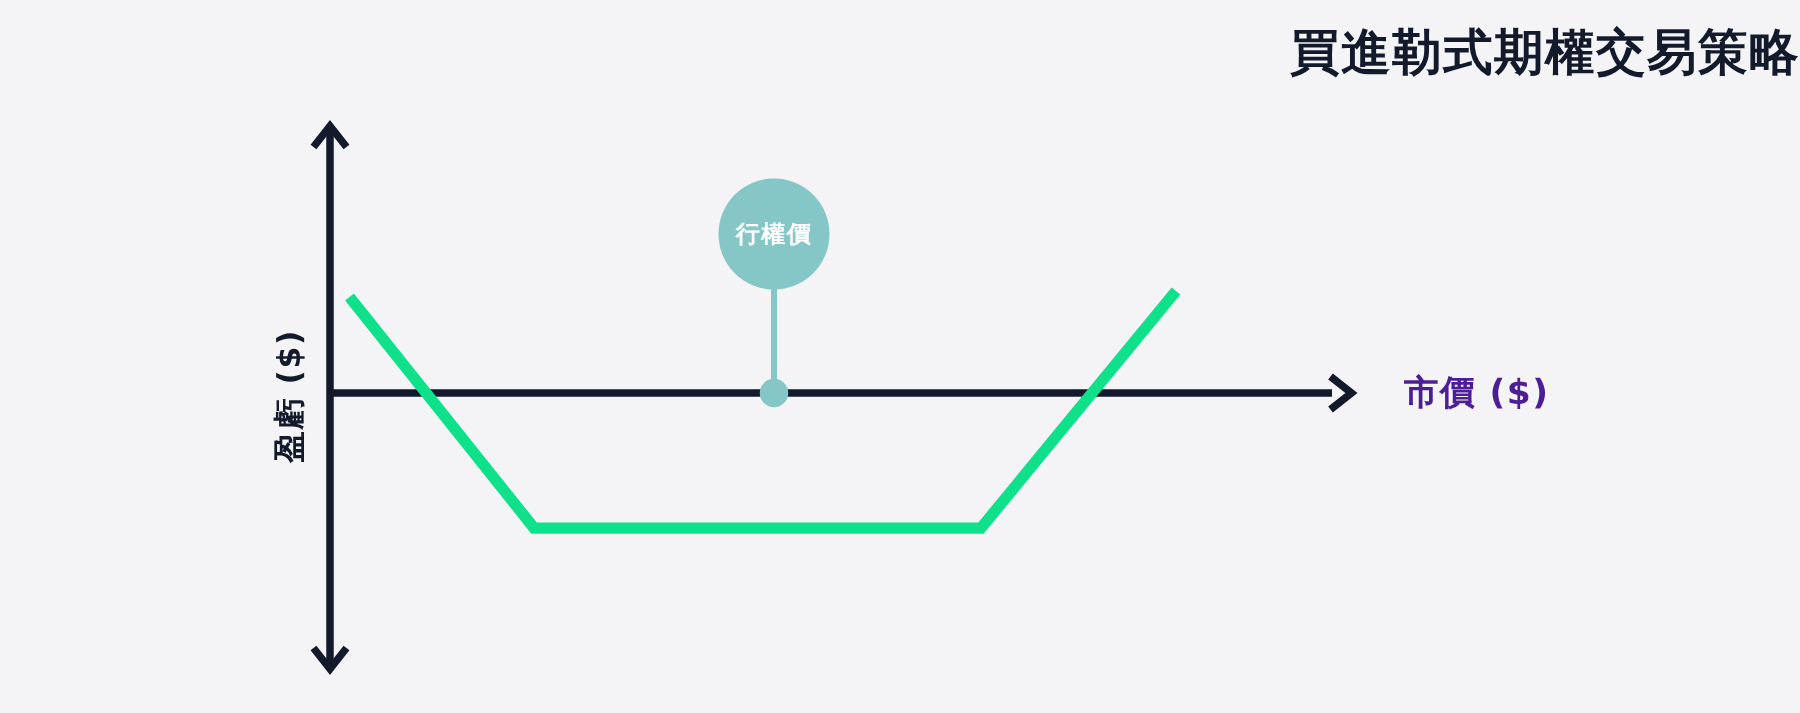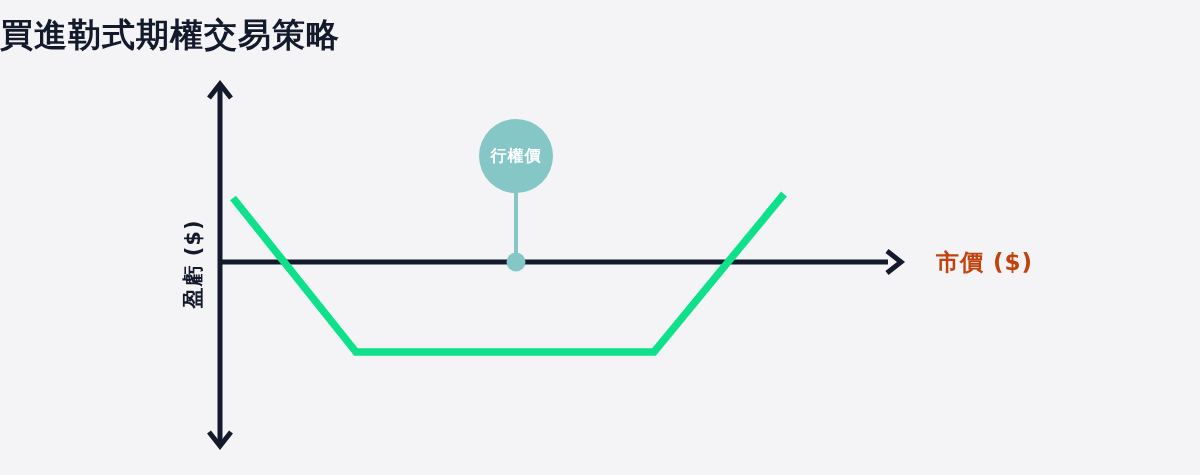--- a/index.html
+++ b/index.html
@@ -13,21 +13,21 @@
     position: relative;
     width: 1200px;
     height: 475px;
     background: #f4f4f6;
   }
   .chart-title {
     position: absolute;
     top: 13px;
     left: 0;
     width: 100%;
-    text-align: left;
+    text-align: right;
     font-size: 33px;
     font-weight: 700;
     color: #131a2b;
     letter-spacing: 1px;
   }
   #diagram-svg {
     position: absolute;
     top: 0;
     left: 0;
   }
@@ -43,21 +43,21 @@
     letter-spacing: 1px;
   }
   .x-axis-label {
     position: absolute;
     left: 936px;
     top: 262px;
     transform: translateY(-50%);
     white-space: nowrap;
     font-size: 23px;
     font-weight: 700;
-    color: #c2410c;
+    color: #4c1d95;
     letter-spacing: 1px;
   }
   .strike-badge {
     position: absolute;
     left: 516px;
     top: 156px;
     width: 74px;
     height: 74px;
     transform: translate(-50%, -50%);
     border-radius: 50%;

